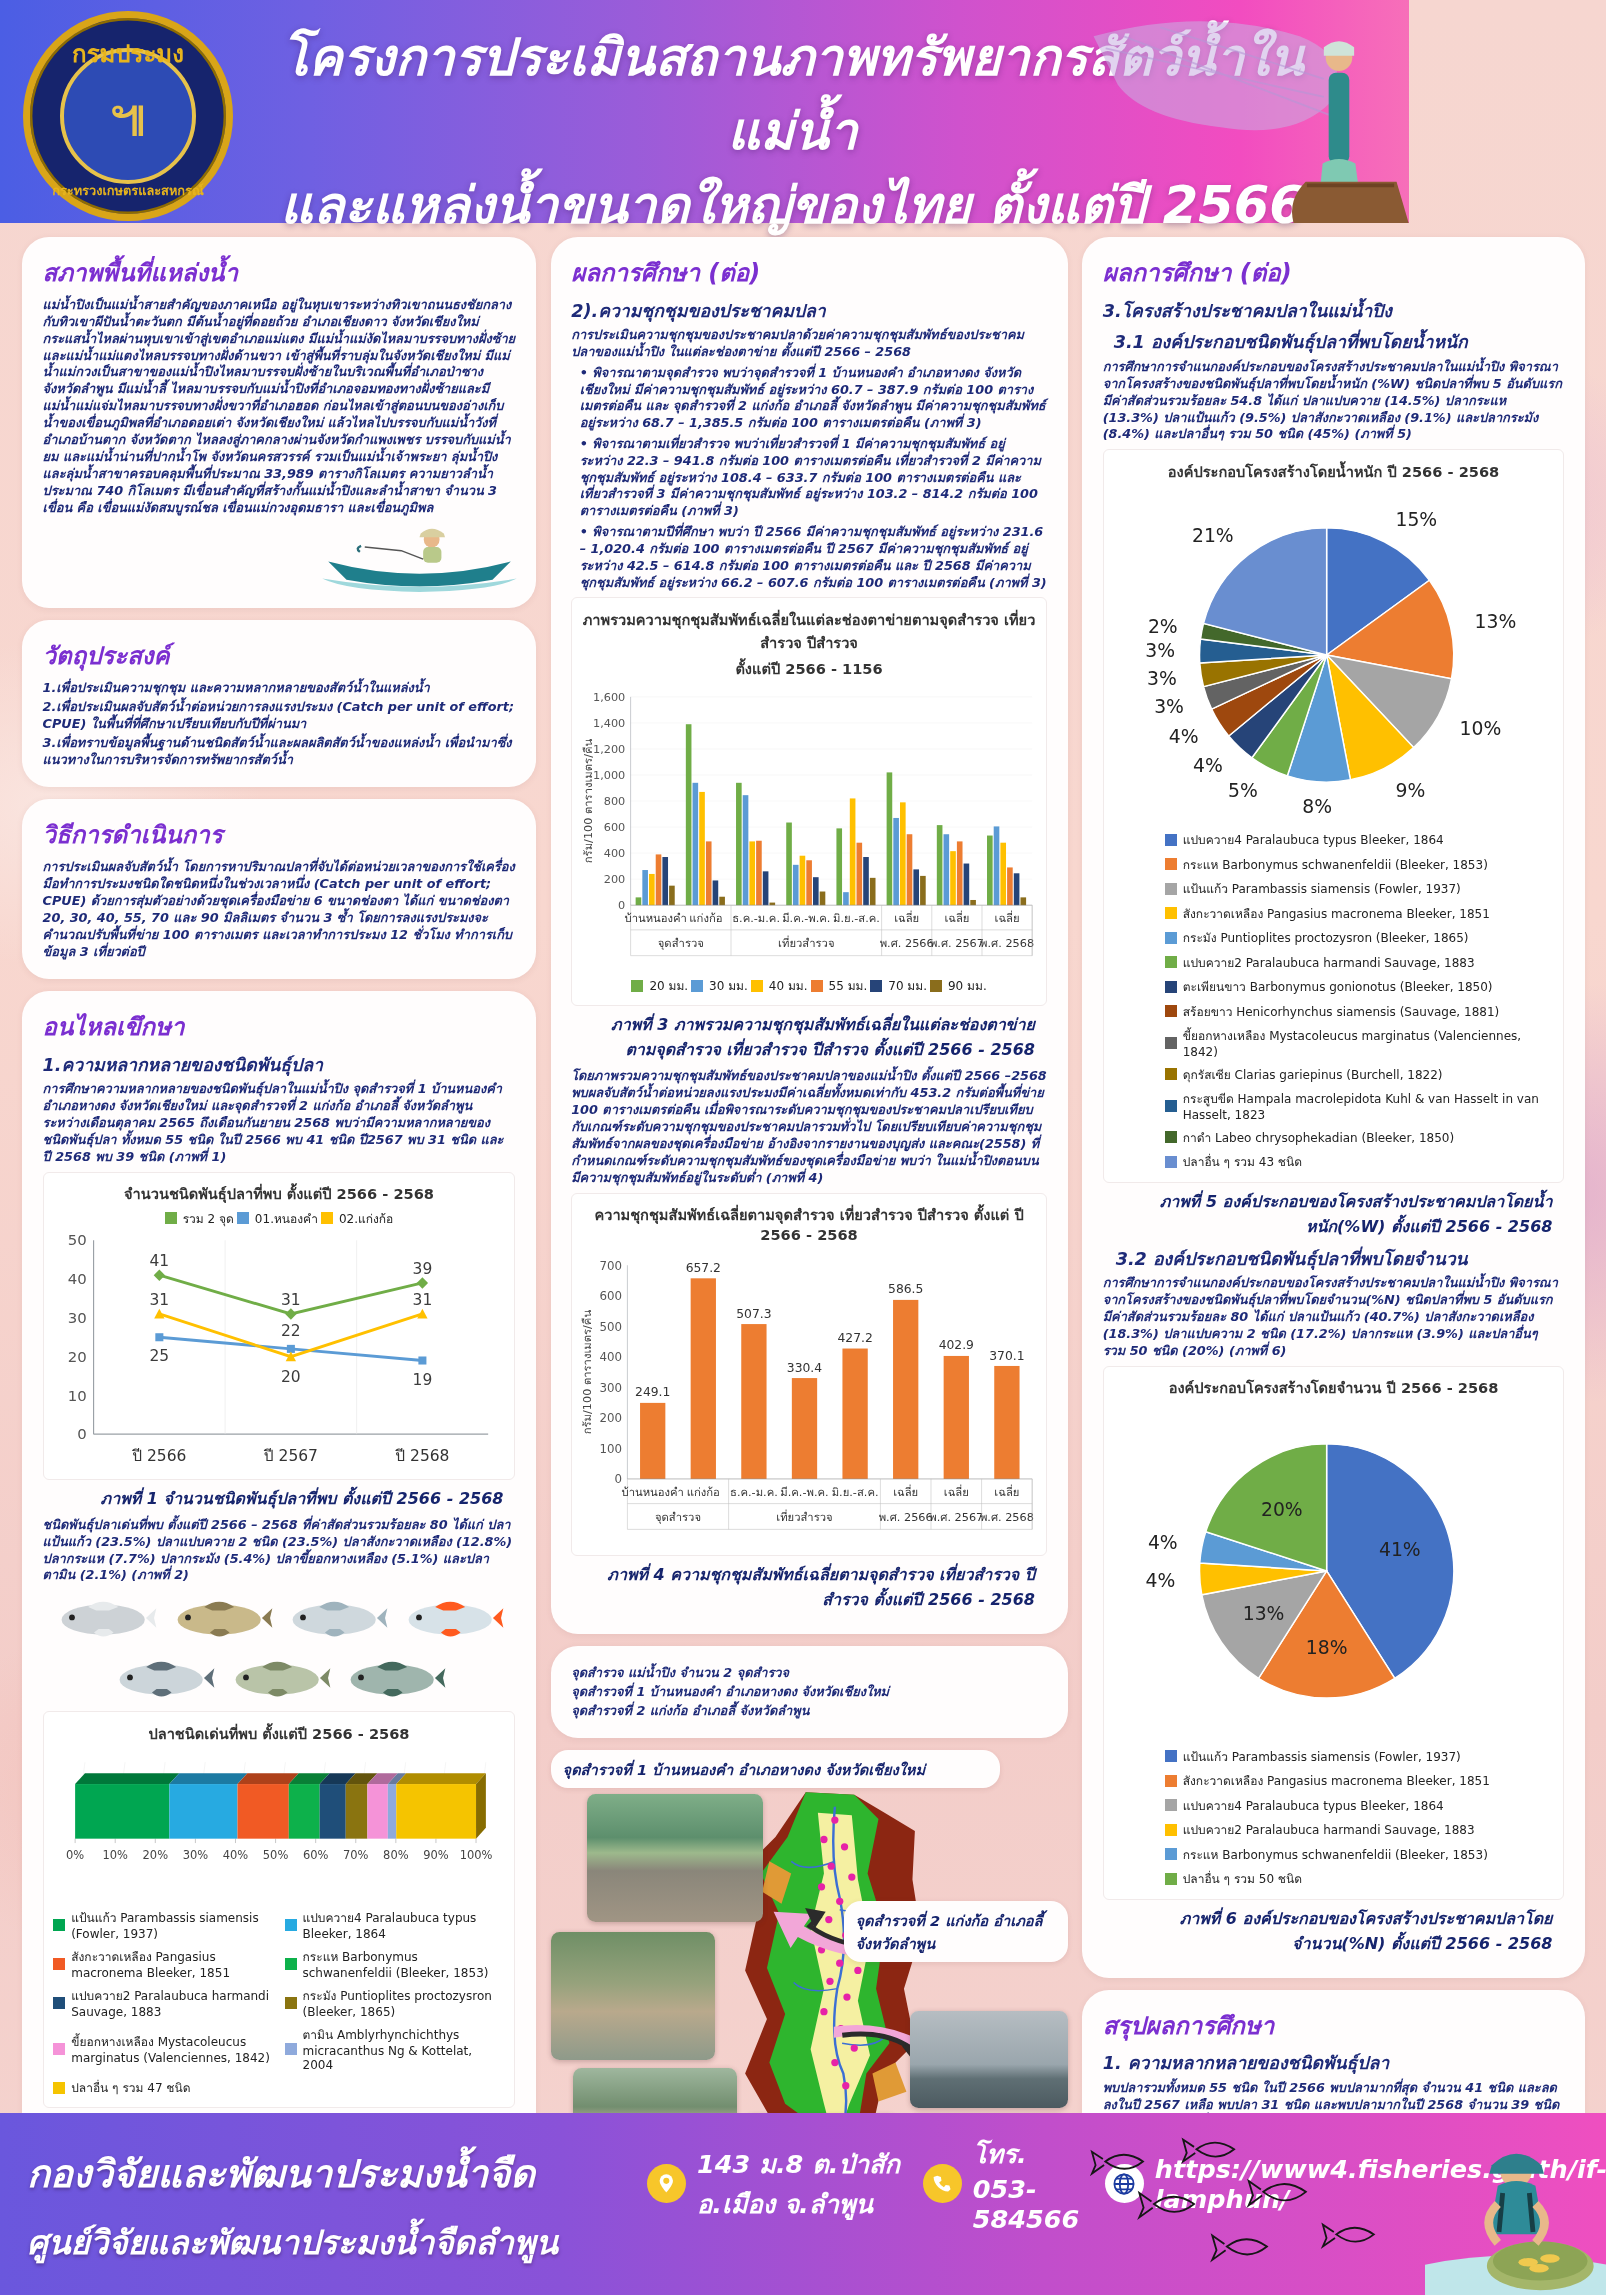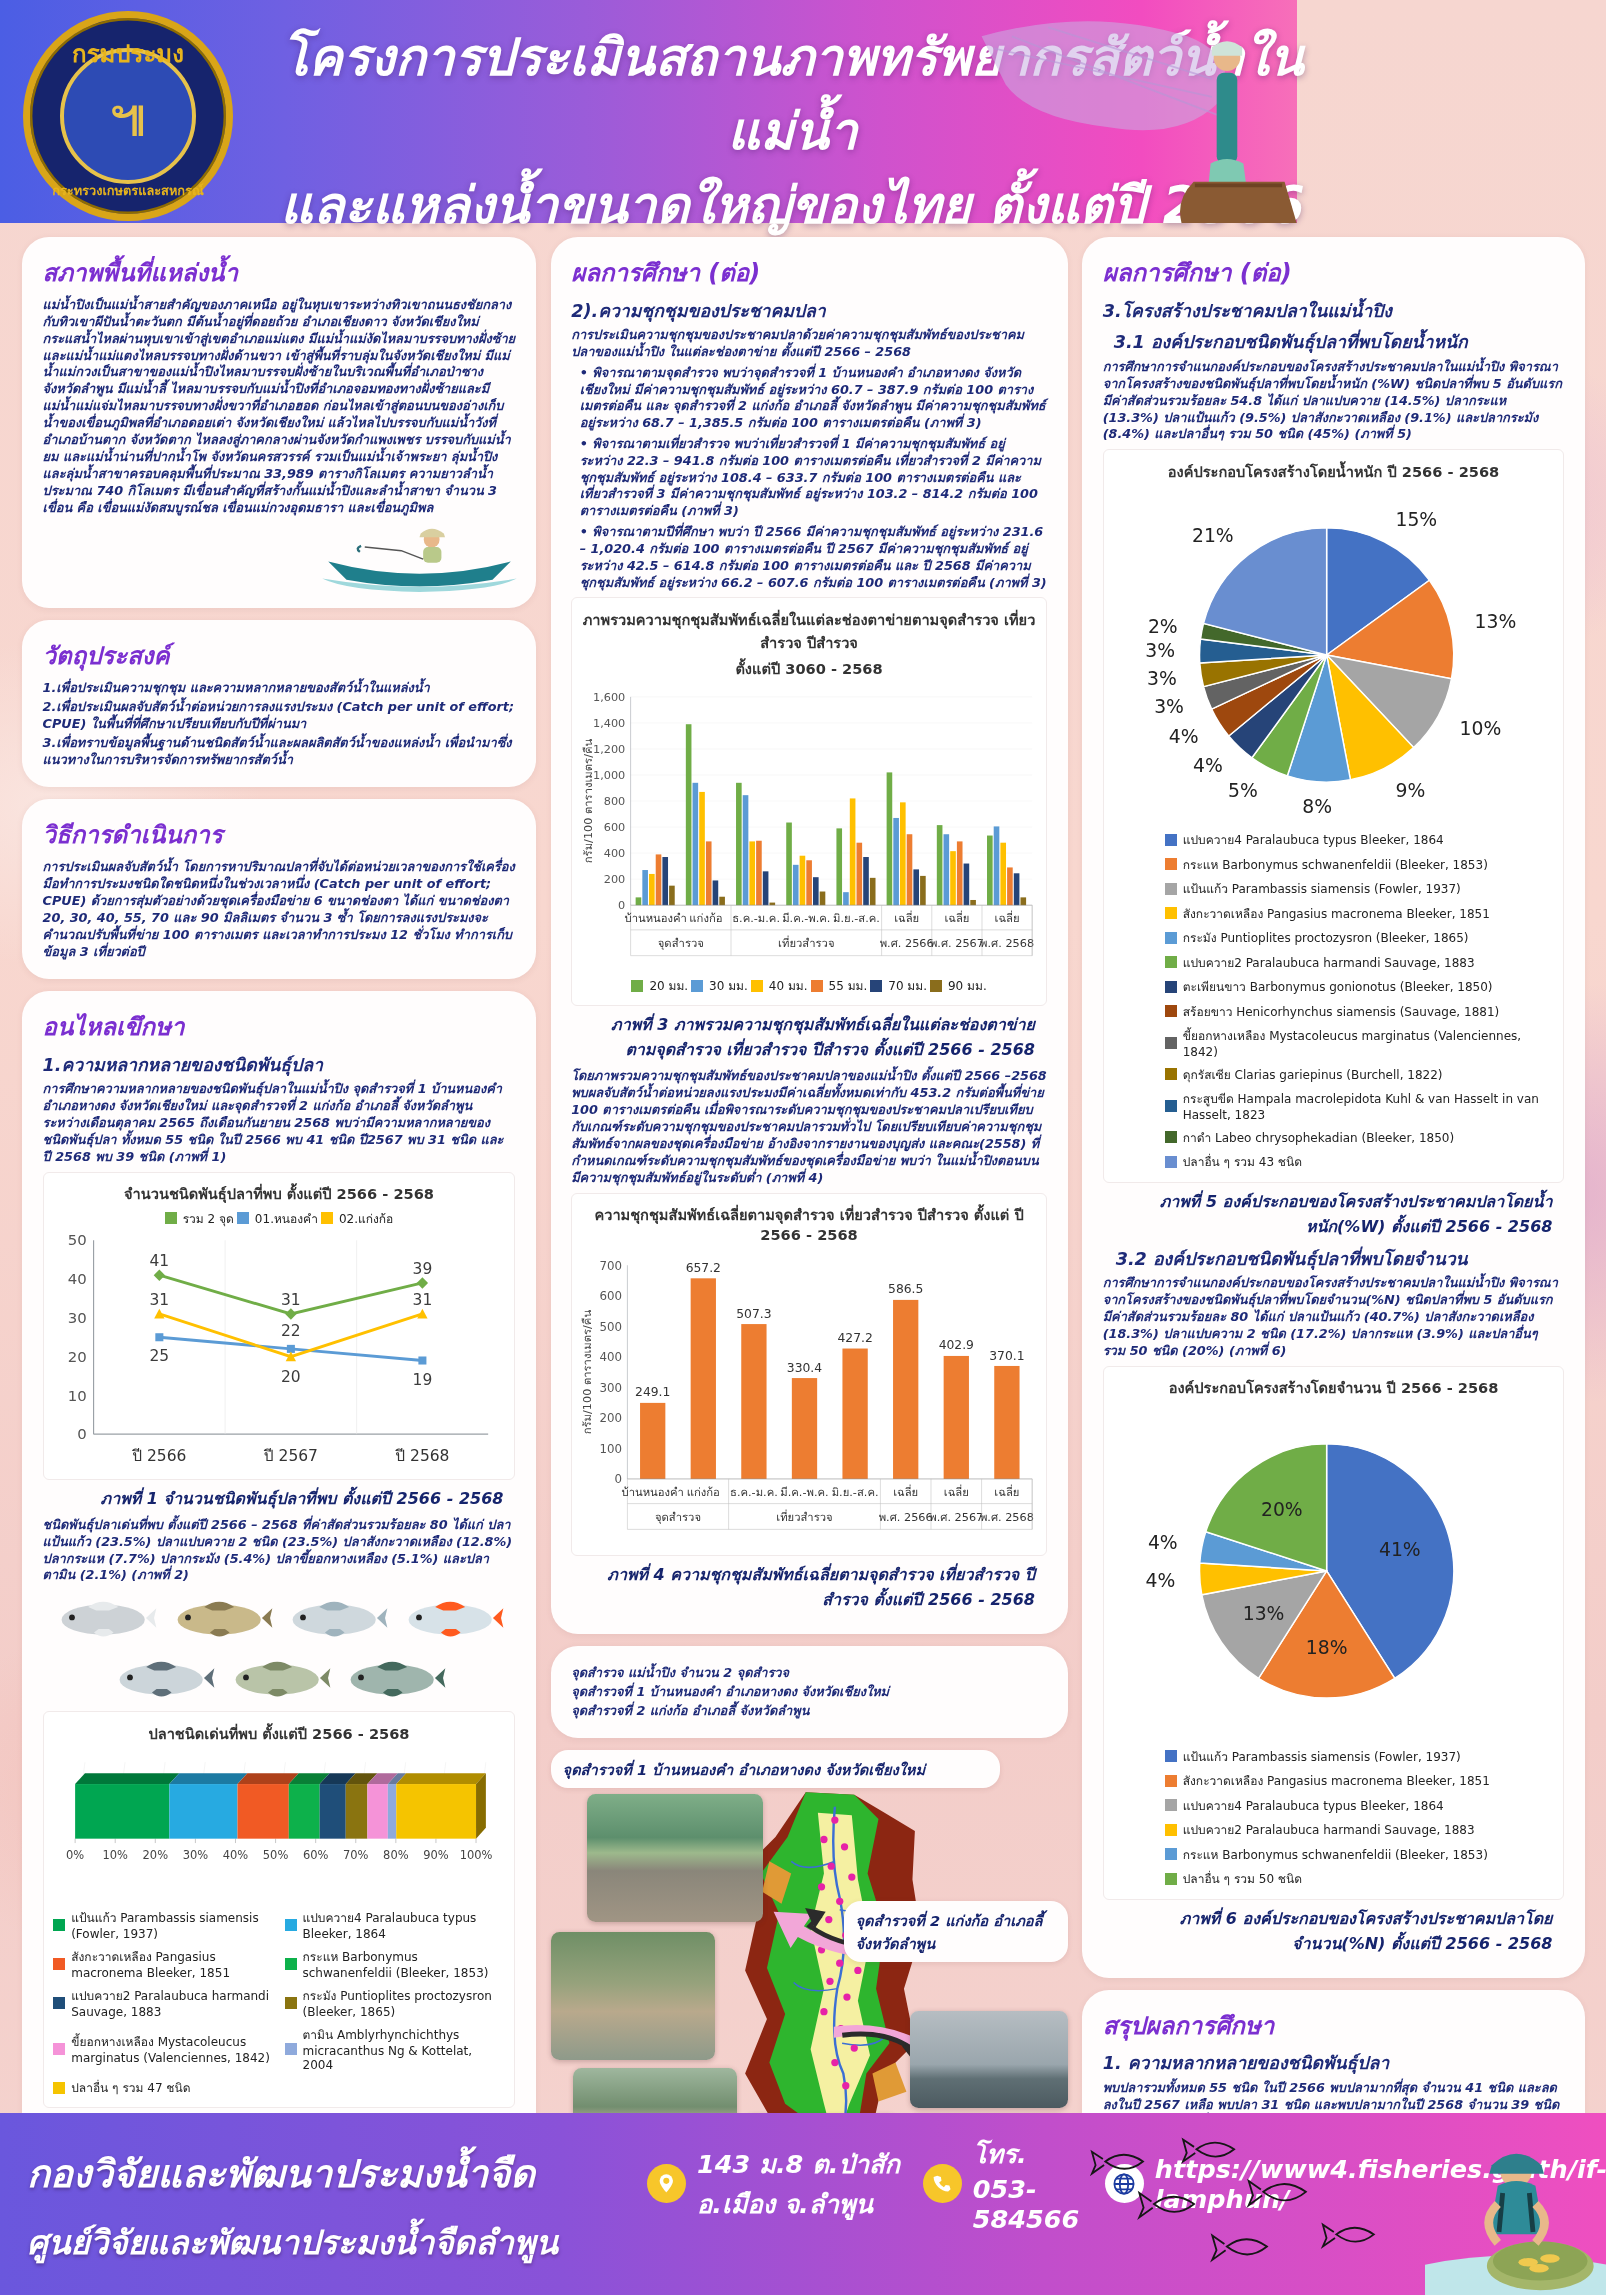--- a/index.html
+++ b/index.html
@@ -6,21 +6,21 @@
   body{font-family:"DejaVu Sans","Liberation Sans",sans-serif;}
   #poster{position:relative;width:1607px;height:2295px;overflow:hidden;
     background:
       radial-gradient(377px 255px at 88% 22%, rgba(216,150,216,.45), rgba(216,150,216,0) 70%),
       radial-gradient(425px 304px at 96% 52%, rgba(196,120,205,.38), rgba(196,120,205,0) 70%),
       radial-gradient(304px 231px at 3% 35%, rgba(250,230,225,.9), rgba(250,230,225,0) 70%),
       radial-gradient(340px 255px at 10% 78%, rgba(244,180,170,.5), rgba(244,180,170,0) 70%),
       linear-gradient(180deg,#f6d6d0 0%,#f8d7cf 40%,#f3cdc9 75%,#f5d4cf 100%);}
   svg{display:block;font-family:inherit;}
   
-  #header{position:absolute;left:0;top:0;width:1297px;height:223px;
+  #header{position:absolute;left:0;top:0;width:1409px;height:223px;
     background:linear-gradient(90deg,#4b5ee4 0%,#6f60e2 22%,#9a5cd9 45%,#cf52cd 68%,#f24cc0 88%,#f76fb9 100%);}
   #logo{position:absolute;left:23px;top:11px;width:196px;height:196px;border-radius:50%;
     background:#16246d;border:7.3px solid #d9a518;box-shadow:0 0 0 2.4px #8e6c00 inset;display:flex;align-items:center;justify-content:center;}
   #logo .inner{width:128px;height:128px;border-radius:50%;background:#2d4bb4;border:4.9px solid #e7c24a;
     display:flex;align-items:center;justify-content:center;color:#e7c24a;font-size:56px;}
   #logo .ringtext{position:absolute;left:0;right:0;text-align:center;color:#e7b41d;font-weight:bold;}
   #logo .t1{top:16px;font-size:24px;}
   #logo .t2{bottom:13.4px;font-size:12.8px;}
   #title-wrap{position:absolute;left:261px;top:20.6px;width:1063px;text-align:center;color:#fff;
     font-style:italic;font-weight:bold;text-shadow:0 2.4px 6px rgba(60,20,90,.35);}
@@ -368,21 +368,21 @@
         <div class="num-h">2).ความชุกชุมของประชาคมปลา</div>
         <p class="para">การประเมินความชุกชุมของประชาคมปลาด้วยค่าความชุกชุมสัมพัทธ์ของประชาคมปลาของแม่น้ำปิง ในแต่ละช่องตาข่าย ตั้งแต่ปี 2566 – 2568</p>
         <div class="bullets">
             <p class="para">พิจารณาตามจุดสำรวจ พบว่าจุดสำรวจที่ 1 บ้านหนองคำ อำเภอหางดง จังหวัดเชียงใหม่ มีค่าความชุกชุมสัมพัทธ์ อยู่ระหว่าง 60.7 – 387.9 กรัมต่อ 100 ตารางเมตรต่อคืน และ จุดสำรวจที่ 2 แก่งก้อ อำเภอลี้ จังหวัดลำพูน มีค่าความชุกชุมสัมพัทธ์ อยู่ระหว่าง 68.7 – 1,385.5 กรัมต่อ 100 ตารางเมตรต่อคืน (ภาพที่ 3)</p>
             <p class="para">พิจารณาตามเที่ยวสำรวจ พบว่าเที่ยวสำรวจที่ 1 มีค่าความชุกชุมสัมพัทธ์ อยู่ระหว่าง 22.3 – 941.8 กรัมต่อ 100 ตารางเมตรต่อคืน เที่ยวสำรวจที่ 2 มีค่าความชุกชุมสัมพัทธ์ อยู่ระหว่าง 108.4 – 633.7 กรัมต่อ 100 ตารางเมตรต่อคืน และเที่ยวสำรวจที่ 3 มีค่าความชุกชุมสัมพัทธ์ อยู่ระหว่าง 103.2 – 814.2 กรัมต่อ 100 ตารางเมตรต่อคืน (ภาพที่ 3)</p>
             <p class="para">พิจารณาตามปีที่ศึกษา พบว่า ปี 2566 มีค่าความชุกชุมสัมพัทธ์ อยู่ระหว่าง 231.6 – 1,020.4 กรัมต่อ 100 ตารางเมตรต่อคืน ปี 2567 มีค่าความชุกชุมสัมพัทธ์ อยู่ระหว่าง 42.5 – 614.8 กรัมต่อ 100 ตารางเมตรต่อคืน และ ปี 2568 มีค่าความชุกชุมสัมพัทธ์ อยู่ระหว่าง 66.2 – 607.6 กรัมต่อ 100 ตารางเมตรต่อคืน (ภาพที่ 3)</p>
           </div>
 
         <div class="chartbox">
           <div class="chart-title">ภาพรวมความชุกชุมสัมพัทธ์เฉลี่ยในแต่ละช่องตาข่ายตามจุดสำรวจ เที่ยวสำรวจ ปีสำรวจ</div>
-          <div class="chart-title">ตั้งแต่ปี 3060 - 2568</div>
+          <div class="chart-title">ตั้งแต่ปี 2566 - 1156</div>
           <div>
               <svg viewBox="0 0 860 540" width="100%">
                 <text x="88" y="420" text-anchor="end" font-size="21" fill="#555">0</text>
                 <line x1="98" y1="363.5" x2="846" y2="363.5" stroke="#f2f2f2"></line>
                 <text x="88" y="371.5" text-anchor="end" font-size="21" fill="#555">200</text>
                 <line x1="98" y1="315" x2="846" y2="315" stroke="#f2f2f2"></line>
                 <text x="88" y="323" text-anchor="end" font-size="21" fill="#555">400</text>
                 <line x1="98" y1="266.5" x2="846" y2="266.5" stroke="#f2f2f2"></line>
                 <text x="88" y="274.5" text-anchor="end" font-size="21" fill="#555">600</text>
                 <line x1="98" y1="218" x2="846" y2="218" stroke="#f2f2f2"></line>

